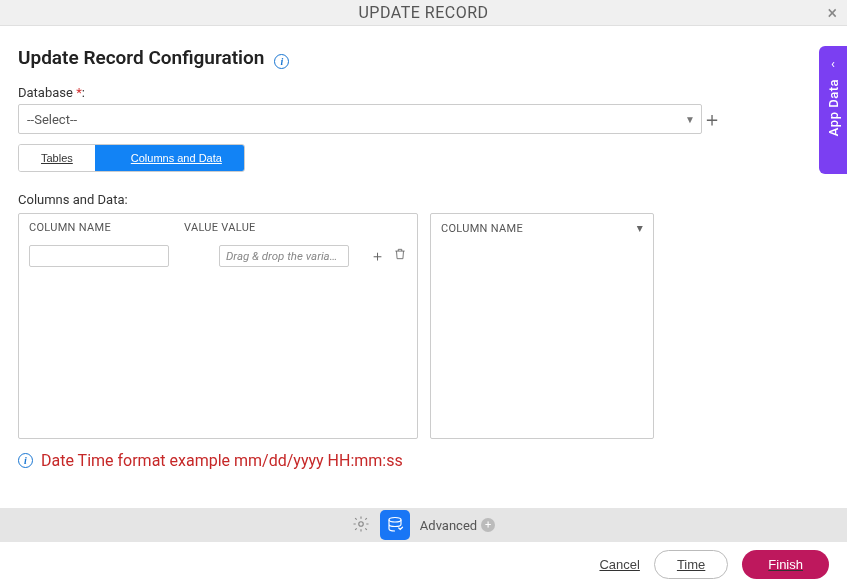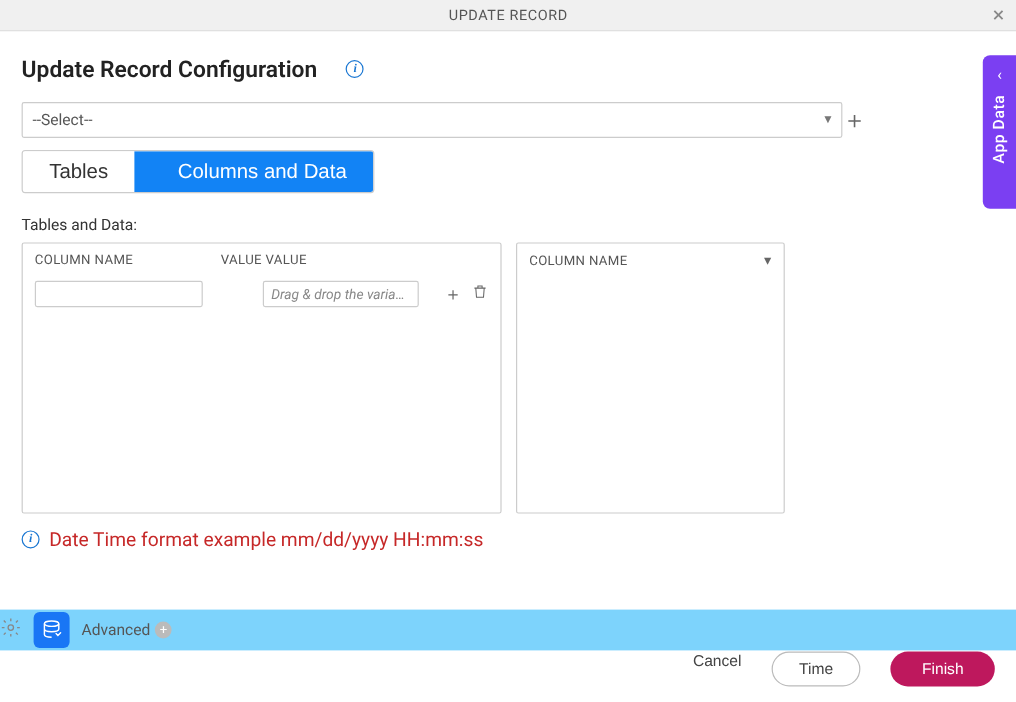--- a/index.html
+++ b/index.html
@@ -16,40 +16,40 @@
   .header-bar {
     background: #f0f0f0;
     border-bottom: 1px solid #e0e0e0;
     height: 26px;
     display: flex;
     align-items: center;
     justify-content: center;
     position: relative;
   }
   .header-title {
-    font-size: 12px;
+    font-size: 16px;
     color: #555;
     letter-spacing: 0.5px;
   }
   .close-x {
     position: absolute;
     right: 10px;
     top: 4px;
     font-size: 18px;
     color: #888;
     cursor: pointer;
     line-height: 1;
   }
   .content {
     padding: 20px 18px 0 18px;
   }
   .page-title-row {
     display: flex;
-    align-items: center;
-    gap: 24px;
+    align-items: flex-end;
+    gap: 10px;
     margin-bottom: 16px;
   }
   .page-title {
     font-size: 19px;
     font-weight: 600;
     color: #222;
   }
   .info-circle {
     width: 15px; height: 15px;
     border: 1.5px solid #1976d2;
@@ -106,25 +106,26 @@
   .tabs {
     display: flex;
     border: 1px solid #ccc;
     border-radius: 3px;
     width: fit-content;
     margin-bottom: 20px;
     overflow: hidden;
   }
   .tab {
     padding: 7px 22px;
-    font-size: 17px;
+    font-size: 11px;
     cursor: pointer;
     background: #fff;
     color: #333;
     border: none;
+    text-decoration: underline;
   }
   .tab.active {
     background: #1283f5;
     color: #fff;
     padding-left: 36px;
   }
   .section-label {
     font-size: 13px;
     color: #333;
     margin-bottom: 6px;
@@ -228,24 +229,24 @@
     font-size: 13px;
     font-weight: 500;
     letter-spacing: 0.5px;
   }
 
   .toolbar {
     position: absolute;
     left: 0; right: 0;
     top: 508px;
     height: 34px;
-    background: #7dd3fc;
-    display: flex;
-    align-items: center;
-    justify-content: flex-start;
+    background: #e5e5e5;
+    display: flex;
+    align-items: center;
+    justify-content: center;
     gap: 10px;
   }
   .gear-icon {
     color: #888;
     cursor: pointer;
   }
   .gear-icon svg { width: 18px; height: 18px; fill: none; stroke: #888; stroke-width: 1.5; }
   .db-icon {
     width: 30px; height: 30px;
     background: #1976f5;
@@ -262,24 +263,25 @@
     background:#bbb; color:#fff; font-size:11px; line-height:14px;
     text-align:center; display:inline-block;
   }
 
   .footer {
     position: absolute;
     left: 0; right: 0;
     bottom: 0;
     height: 42px;
     display: flex;
-    align-items: flex-start;
+    align-items: center;
     justify-content: flex-end;
-    gap: 25px;
+    gap: 14px;
     padding: 0 18px;
+    text-decoration: underline;
   }
   .btn-text {
     font-size: 13px;
     color: #444;
     cursor: pointer;
     background: none;
     border: none;
   }
   .btn-outline {
     font-size: 13px;
@@ -314,35 +316,39 @@
   <span class="vtext">App Data</span>
 </div>
 
 <div class="content">
 
   <div class="page-title-row">
     <span class="page-title">Update Record Configuration</span>
     <span class="info-circle">i</span>
   </div>
 
+  <label class="field-label">
+    <span>Database</span>
+    <span class="req">*</span><span>:</span>
+  </label>
 
   <div class="select-row">
     <div class="select-box">
       <span>--Select--</span>
       <span class="select-caret">▼</span>
     </div>
     <span class="plus-icon">＋</span>
   </div>
 
   <div class="tabs">
     <button class="tab">Tables</button>
     <button class="tab active">Columns and Data</button>
   </div>
 
-  <div class="section-label">Tables and Data:</div>
+  <div class="section-label">Columns and Data:</div>
 
   <div class="panels">
 
     <div class="panel panel-left">
       <div class="panel-header">
         <span class="col-name-h">COLUMN NAME</span>
         <span class="col-val-h">VALUE VALUE</span>
       </div>
       <div class="panel-row">
         <input class="small-input" type="text" style="">

